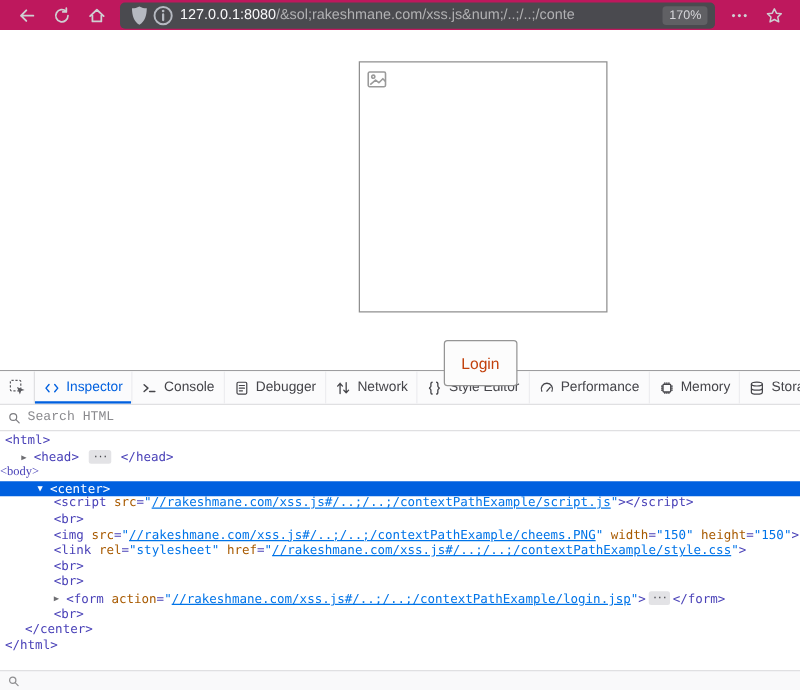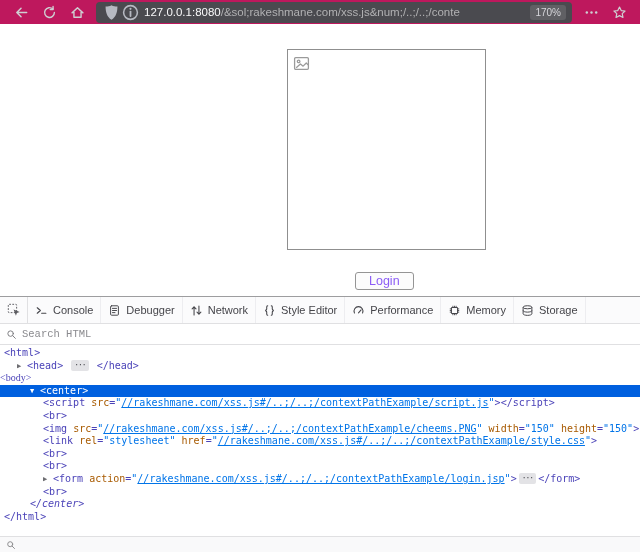--- a/index.html
+++ b/index.html
@@ -13,21 +13,21 @@
   .ub-ic{width:19px;height:16px;display:flex;align-items:center;justify-content:center;color:#b6b9c1;flex:none}
   .url-text{flex:1;min-width:0;overflow:hidden;white-space:nowrap;font-size:11.5px;margin-left:4px}
   .url-host{color:#f9f9fa}
   .url-path{color:#b1b1b3}
   .zoom-pill{font-size:10px;color:#d7d7db;background:rgba(255,255,255,.12);padding:2px 5px;border-radius:3px;margin-left:6px;white-space:nowrap;flex:none}
 
   
   .page{position:relative;height:272px;background:#fff}
   .img-box{position:absolute;left:287px;top:25px;width:199px;height:201px;border:1px solid #8f8f8f}
   .img-box svg{width:17px;height:17px;margin:5px;color:#9a9a9a;display:block}
-  .login-btn{position:absolute;left:355px;top:248px;height:18px;padding:0 13px;background:#fcfcfc;border:1px solid #959595;border-radius:3px;font-size:12.5px;color:#8b5cf6;font-family:"Liberation Sans",sans-serif}
+  .login-btn{position:absolute;left:355px;top:248px;height:37px;padding:0 13px;background:#fcfcfc;border:1px solid #959595;border-radius:3px;font-size:12.5px;color:#c2410c;font-family:"Liberation Sans",sans-serif}
 
   
   .devtools{height:256px;border-top:1px solid #9d9d9f;display:flex;flex-direction:column;background:#fff}
   .dt-tabs{height:27px;display:flex;align-items:stretch;background:#fbfbfc;border-bottom:1px solid #e0e0e2;overflow:hidden;flex:none}
   .dt-picker{width:28px;display:flex;align-items:center;justify-content:center;color:#5b5b60;border-right:1px solid #e0e0e2;flex:none}
   .dt-picker svg{width:14px;height:14px}
   .dt-tab{display:flex;align-items:center;gap:5px;padding:0 7px;font-size:11px;color:#45454a;border-right:1px solid #ededf0;white-space:nowrap;flex:none}
   .dt-tab svg{width:13px;height:13px;flex:none}
   .dt-tab.active{color:#0060df;box-shadow:inset 0 -2px 0 #0060df}
   .dt-search{height:21px;display:flex;align-items:center;border-bottom:1px solid #e0e0e2;padding:0 6px;gap:5px;background:#fff;flex:none}
@@ -112,20 +112,26 @@
 
 <div class="devtools">
 
   <div class="dt-tabs">
     <div class="dt-picker">
       <svg viewBox="0 0 16 16">
           <rect x="1.5" y="1.5" width="9.5" height="9.5" rx="1" fill="none" stroke="currentColor" stroke-width="1.1" stroke-dasharray="2 1.6"></rect>
           <path d="M7.5 7.5 L14.5 10.2 L11.3 11.3 L10.2 14.5 Z" fill="currentColor"></path>
         </svg>
     </div>
+    <div class="dt-tab active">
+      <svg viewBox="0 0 16 16" fill="none" stroke="currentColor" stroke-width="1.4" stroke-linecap="round" stroke-linejoin="round">
+          <path d="M5.2 4.5 L2.2 8 L5.2 11.5 M10.8 4.5 L13.8 8 L10.8 11.5"></path>
+        </svg>
+      <span>Inspector</span>
+    </div>
     <div class="dt-tab">
       <svg viewBox="0 0 16 16" fill="none" stroke="currentColor" stroke-width="1.4" stroke-linecap="round" stroke-linejoin="round">
           <path d="M2.8 4.6 L6.6 8 L2.8 11.4 M8.2 11.4 H13.4"></path>
         </svg>
       <span>Console</span>
     </div>
     <div class="dt-tab">
       <svg viewBox="0 0 16 16" fill="none" stroke="currentColor" stroke-width="1.2" stroke-linecap="round">
           <rect x="3.2" y="2.2" width="9.6" height="11.6" rx="1.2"></rect>
           <path d="M5.5 5.4 H10.5 M5.5 8 H10.5 M5.5 10.6 H8.6"></path>
@@ -182,21 +188,21 @@
       <div class="trow" style="padding-left: 0; font-family: Liberation Serif, serif;"><span class="tk-p">&lt;</span><span class="tk-t">body</span><span class="tk-p">&gt;</span></div>
       <div class="trow sel" style="padding-left: 30px;"><span class="twisty">▼</span><span class="tk-p">&lt;</span><span class="tk-t">center</span><span class="tk-p">&gt;</span></div>
       <div class="trow" style="padding-left: 43px;"><span class="tk-p">&lt;</span><span class="tk-t">script</span><span class="tk-s"> </span><span class="tk-a">src</span><span class="tk-p">=</span><span class="tk-v">"</span><span class="tk-l">//rakeshmane.com/xss.js#/..;/..;/contextPathExample/script.js</span><span class="tk-v">"</span><span class="tk-p">&gt;&lt;/</span><span class="tk-t">script</span><span class="tk-p">&gt;</span></div>
       <div class="trow" style="padding-left: 43px;"><span class="tk-p">&lt;</span><span class="tk-t">br</span><span class="tk-p">&gt;</span></div>
       <div class="trow" style="padding-left: 43px;"><span class="tk-p">&lt;</span><span class="tk-t">img</span><span class="tk-s"> </span><span class="tk-a">src</span><span class="tk-p">=</span><span class="tk-v">"</span><span class="tk-l">//rakeshmane.com/xss.js#/..;/..;/contextPathExample/cheems.PNG</span><span class="tk-v">"</span><span class="tk-s"> </span><span class="tk-a">width</span><span class="tk-p">=</span><span class="tk-v">"150"</span><span class="tk-s"> </span><span class="tk-a">height</span><span class="tk-p">=</span><span class="tk-v">"150"</span><span class="tk-p">&gt;</span></div>
       <div class="trow" style="padding-left: 43px;"><span class="tk-p">&lt;</span><span class="tk-t">link</span><span class="tk-s"> </span><span class="tk-a">rel</span><span class="tk-p">=</span><span class="tk-v">"stylesheet"</span><span class="tk-s"> </span><span class="tk-a">href</span><span class="tk-p">=</span><span class="tk-v">"</span><span class="tk-l">//rakeshmane.com/xss.js#/..;/..;/contextPathExample/style.css</span><span class="tk-v">"</span><span class="tk-p">&gt;</span></div>
       <div class="trow" style="padding-left: 43px;"><span class="tk-p">&lt;</span><span class="tk-t">br</span><span class="tk-p">&gt;</span></div>
       <div class="trow" style="padding-left: 43px;"><span class="tk-p">&lt;</span><span class="tk-t">br</span><span class="tk-p">&gt;</span></div>
       <div class="trow" style="padding-left: 43px;"><span class="twisty">▶</span><span class="tk-p">&lt;</span><span class="tk-t">form</span><span class="tk-s"> </span><span class="tk-a">action</span><span class="tk-p">=</span><span class="tk-v">"</span><span class="tk-l">//rakeshmane.com/xss.js#/..;/..;/contextPathExample/login.jsp</span><span class="tk-v">"</span><span class="tk-p">&gt;</span><span class="tk-b">···</span><span class="tk-p">&lt;/</span><span class="tk-t">form</span><span class="tk-p">&gt;</span></div>
       <div class="trow" style="padding-left: 43px;"><span class="tk-p">&lt;</span><span class="tk-t">br</span><span class="tk-p">&gt;</span></div>
-      <div class="trow" style="padding-left: 30px; font-style: italic;"><span class="tk-p">&lt;/</span><span class="tk-t">center</span><span class="tk-p">&gt;</span></div>
+      <div class="trow" style="padding-left: 20px;"><span class="tk-p">&lt;/</span><span class="tk-t">center</span><span class="tk-p">&gt;</span></div>
       <div class="trow" style="padding-left: 4px;"><span class="tk-p">&lt;/</span><span class="tk-t">html</span><span class="tk-p">&gt;</span></div>
     </div>
 
   <div class="dt-footer">
     <svg viewBox="0 0 16 16" fill="none" stroke="currentColor" stroke-width="1.6" stroke-linecap="round">
         <circle cx="6.7" cy="6.7" r="4"></circle>
         <path d="M9.8 9.8 L13.6 13.6"></path>
       </svg>
   </div>
 

